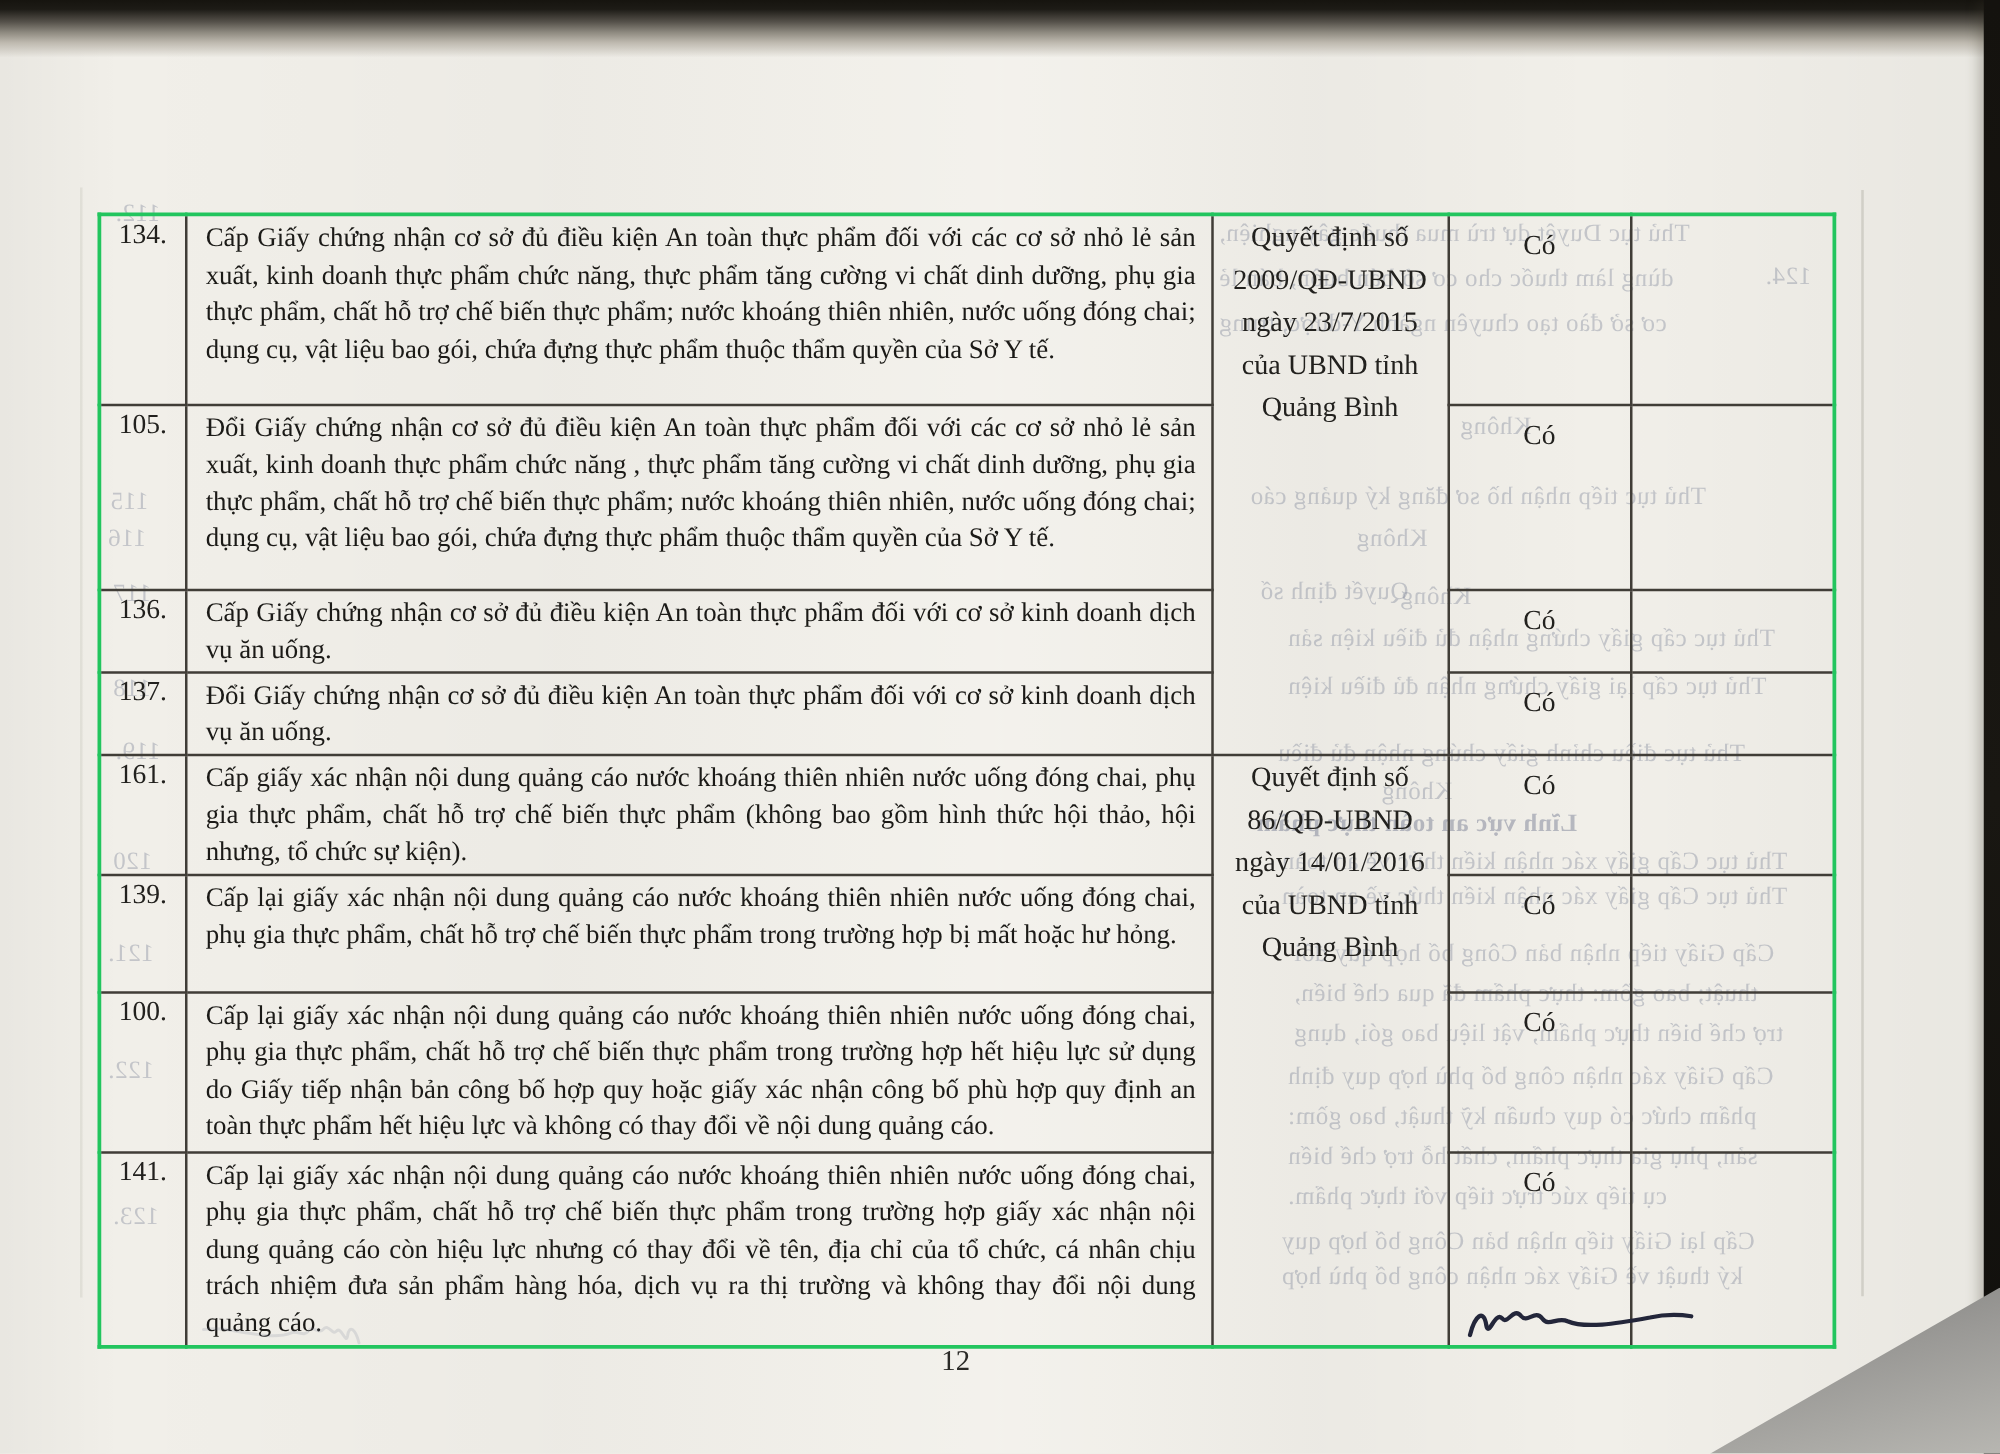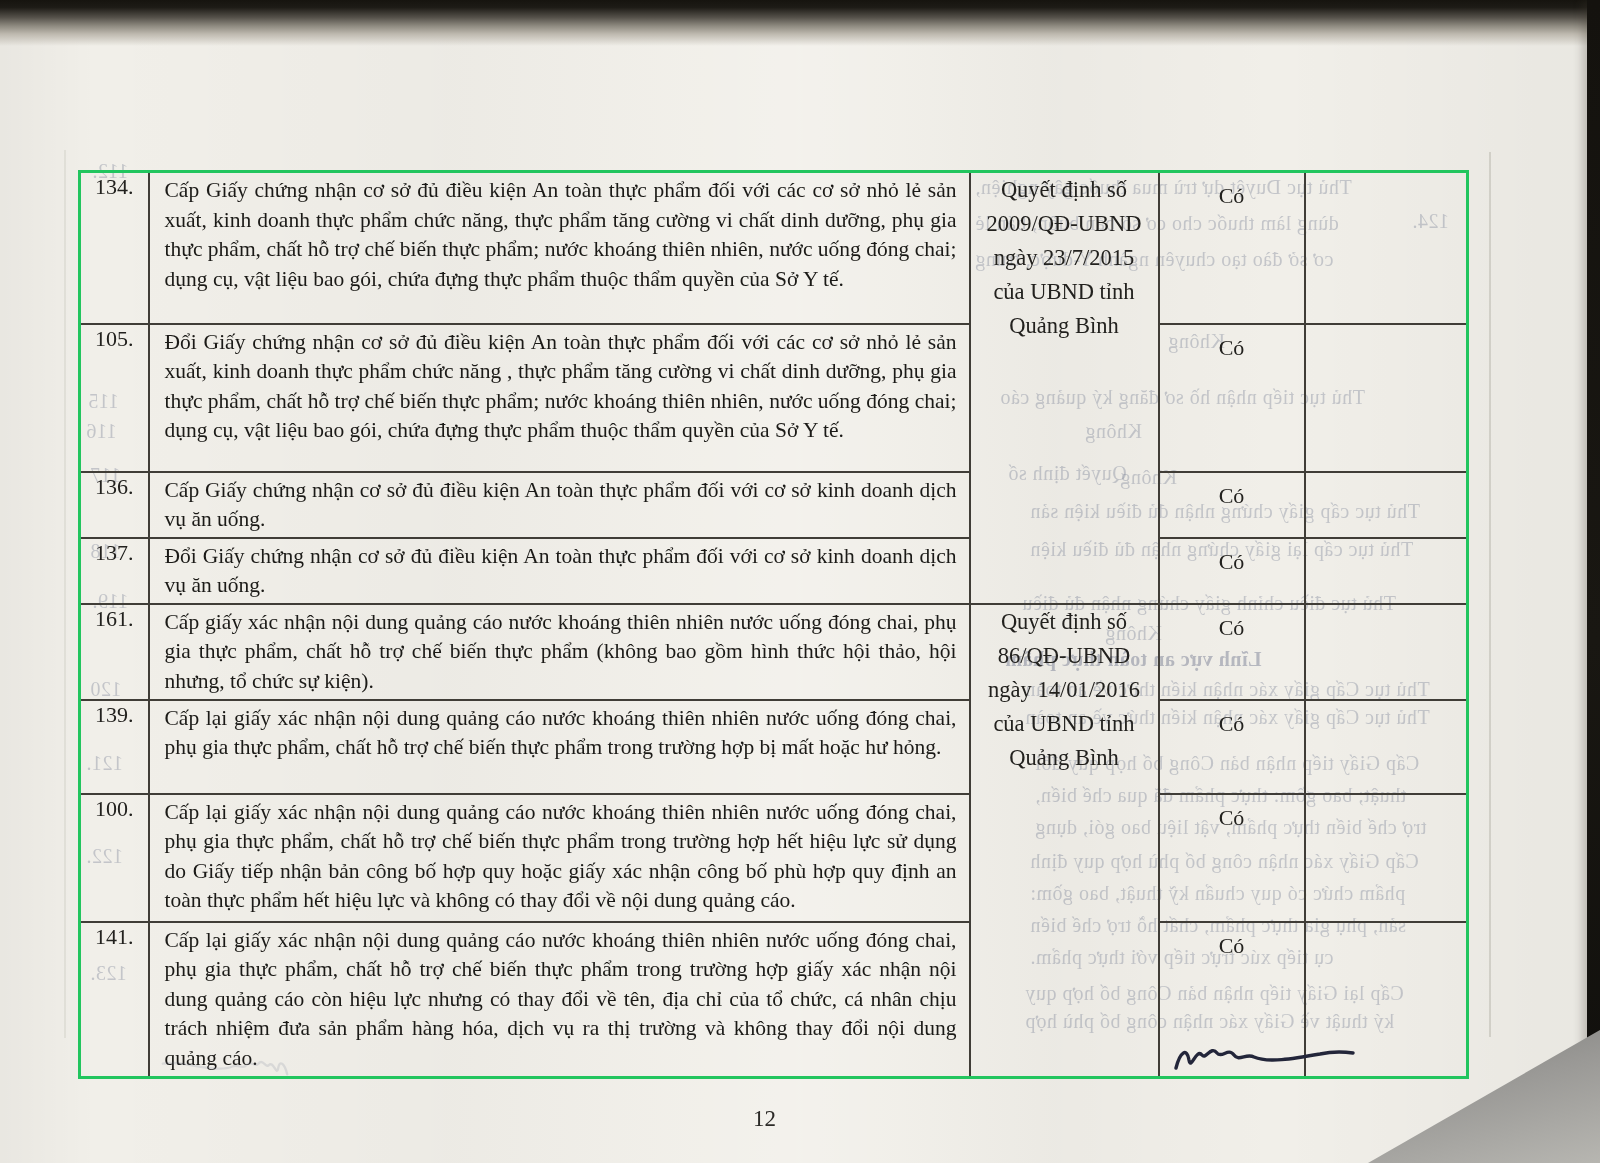--- a/index.html
+++ b/index.html
@@ -44,21 +44,21 @@
 
   .bleed-layer{position:absolute;inset:0;pointer-events:none;}
   .bleed{position:absolute;transform:scaleX(-1);white-space:nowrap;
     font-size:20px;color:rgba(108,116,140,0.34);letter-spacing:0.5px;
     filter:blur(0.4px);font-family:"Liberation Serif","DejaVu Serif",serif;}
   .bleed.bold{font-weight:bold;color:rgba(100,108,134,0.42);}
 
   .signature{position:absolute;left:1172px;top:1038px;}
   .signature-bleed{position:absolute;left:160px;top:1052px;opacity:0.17;
     transform:scaleX(-1);}
-  .page-number{position:absolute;left:753px;top:1106px;font-size:23px;
+  .page-number{position:absolute;left:753px;top:1076px;font-size:23px;
     color:#2b2a27;}
 </style>
 </head>
 <body>
 
 <div class="paper"></div>
 
 <div class="bleed-layer" id="bleed-layer">
     <div class="bleed" style="left: 975px; top: 176px;">Thủ tục Duyệt dự trù mua thuốc gây nghiện,</div>
     <div class="bleed" style="left: 975px; top: 212px;">dùng làm thuốc cho cơ sở bán buôn, bán lẻ</div>

